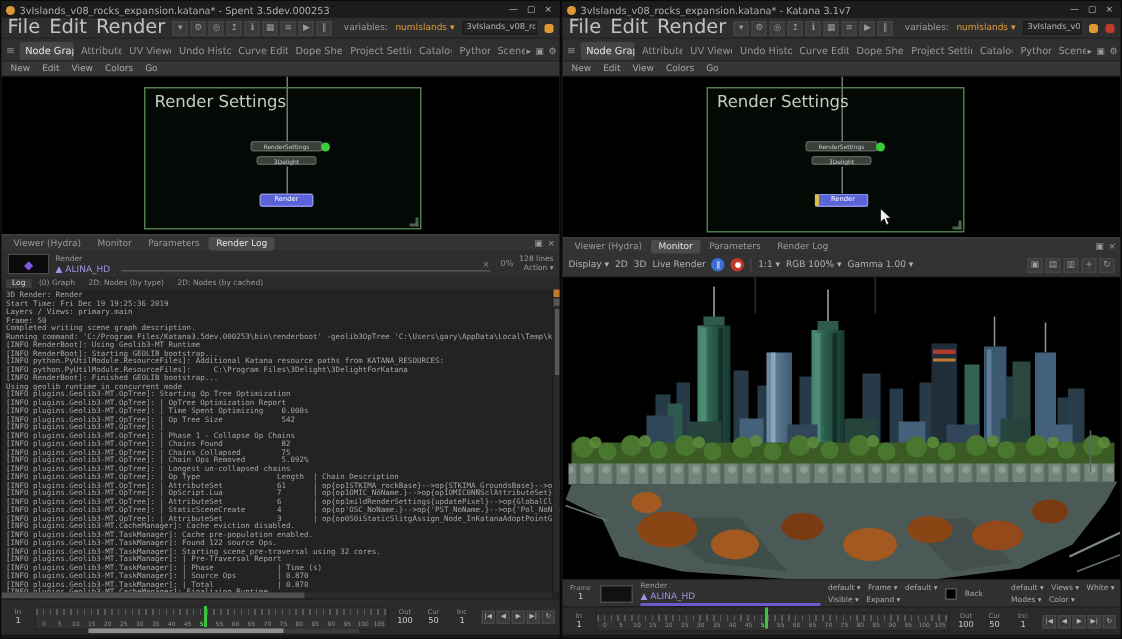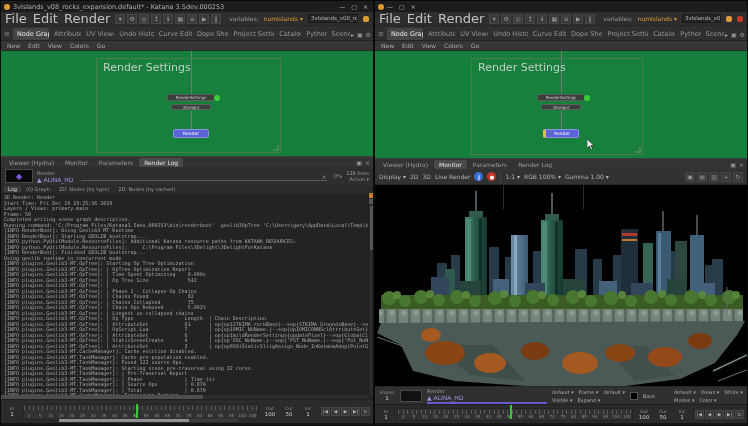--- a/index.html
+++ b/index.html
@@ -20,21 +20,21 @@
 .scenefield{width:74px;height:9px;background:#242424;border:1px solid #1a1a1a;color:#b5b5b5;font-size:5.5px;line-height:7px;padding:0 2px;overflow:hidden;white-space:nowrap}
 .dot{width:6px;height:6px;border-radius:2px;flex:none}
 .dot.orange{background:#E09A35}.dot.red{background:#C0392B}
 .tabs{height:15px;background:#2f2f2f;display:flex;align-items:flex-end;padding:0 2px;gap:1px;border-bottom:1px solid #242424}
 .hamb{color:#8a8a8a;font-size:7px;margin:0 2px 2px 1px}
 .tab{font-size:6.5px;color:#969696;padding:2px 4px;white-space:nowrap;overflow:hidden}
 .tab.active{background:#454545;color:#e8e8e8;border-radius:2px 2px 0 0}
 .tabs-right{margin-left:auto;display:flex;gap:3px;color:#9a9a9a;font-size:6px;align-items:center;padding-bottom:2px}
 .ngmenu{height:10px;background:#363636;display:flex;align-items:center;gap:8px;padding:0 6px;border-bottom:1px solid #2a2a2a}
 .ngitem{font-size:6px;color:#a8a8a8}
-.canvas{position:relative;background:#15803d;overflow:hidden}
+.canvas{position:relative;background:#000000;overflow:hidden}
 #win-left .canvas{height:105px}
 #win-right .canvas{height:107px}
 .group{position:absolute;border:1px solid #4A7D4A;background:rgba(74,125,74,0.07)}
 .gtitle{font-size:11px;color:#c3cec3;padding:2px 0 0 6px}
 .wire{position:absolute;width:1px;background:#787878}
 .node{position:absolute;height:7px;background:#3a3f3a;border:1px solid #5a5f5a;border-radius:2px;color:#c8c8c8;font-size:4px;display:flex;align-items:center;justify-content:center;white-space:nowrap}
 .gdot{position:absolute;right:-6px;top:50%;transform:translateY(-50%);width:6px;height:6px;border-radius:50%;background:#3ACB3A}
 .node.render{background:#5A63D8;border-color:#8a90e8;color:#fff;font-size:4.5px;height:9px}
 .node.render.sel{border-left:3px solid #d8c14a}
 .grip{position:absolute;right:1px;bottom:1px;width:6px;height:6px;border-right:2px solid #6a8a6a;border-bottom:2px solid #6a8a6a;opacity:.7}
@@ -100,21 +100,21 @@
 .swatch{width:8px;height:8px;background:#000;border:1px solid #555;flex:none}
 .backlbl{font-size:5px;color:#aaa}
 .mfr{margin-left:auto;display:flex;gap:8px}
 </style>
 </head>
 <body>
 
 <div class="w" id="win-left">
   <div class="tbar">
     <span class="appicon"></span>
-    <span class="ttext">3vIslands_v08_rocks_expansion.default* - Katana 3.5dev.000253</span>
+    <span class="ttext">3vIslands_v08_rocks_expansion.katana* - Spent 3.5dev.000253</span>
     <span class="wbtns">
       <span>—</span>
       <span>▢</span>
       <span>×</span>
     </span>
   </div>
   <div class="mrow">
     <span style="display:flex;gap:6px">
         <span class="mitem">File</span>
         <span class="mitem">Edit</span>
@@ -316,20 +316,21 @@
     <div class="hsb">
         <i></i>
       </div>
   </div>
   <div class="btmstrip"></div>
 </div>
 
 <div class="w" id="win-right">
   <div class="tbar">
     <span class="appicon"></span>
+    <span class="ttext">3vIslands_v08_rocks_expansion.katana* - Katana 3.1v7</span>
     <span class="wbtns">
       <span>—</span>
       <span>▢</span>
       <span>×</span>
     </span>
   </div>
   <div class="mrow">
     <span style="display:flex;gap:6px">
         <span class="mitem">File</span>
         <span class="mitem">Edit</span>

